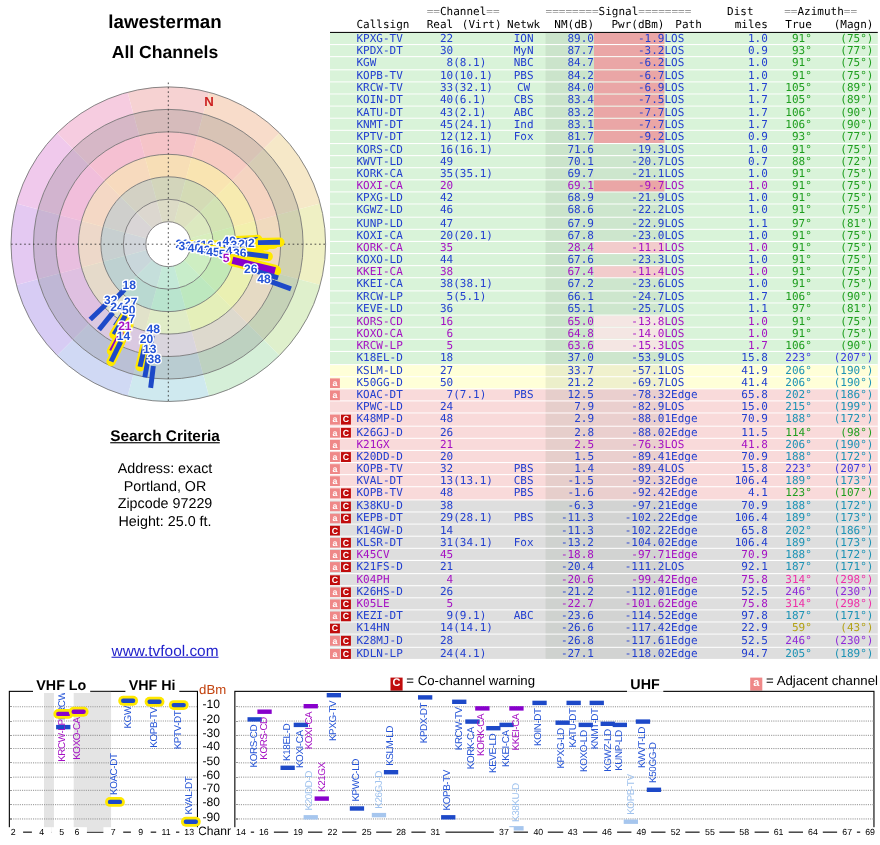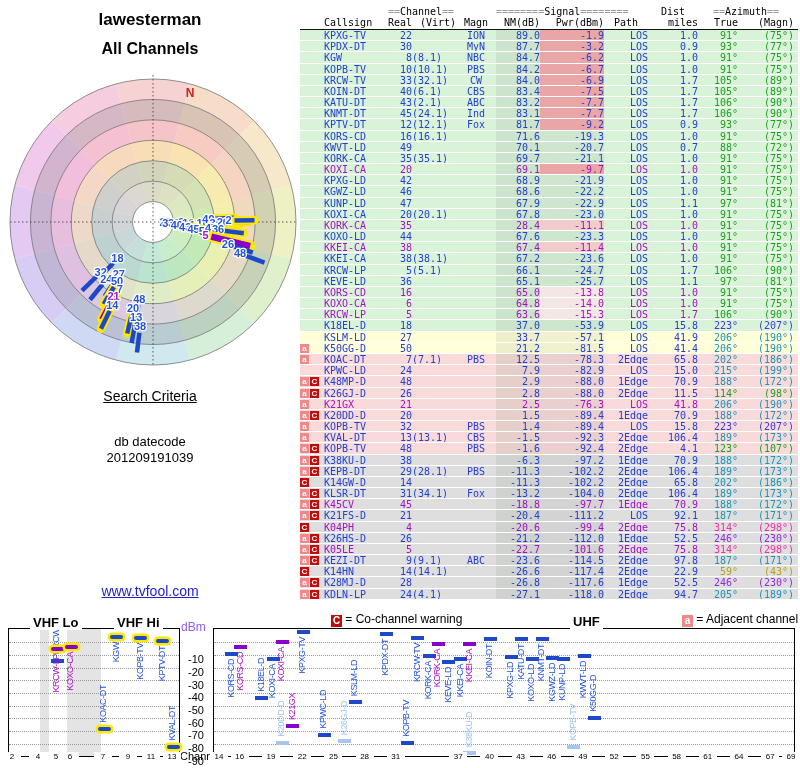--- a/index.html
+++ b/index.html
@@ -10,21 +10,21 @@
   #title-block { position:absolute; left:20px; top:10px; width:260px; text-align:center; }
   .main-title { font-size:17px; font-weight:bold; color:#000; }
   .sub-title  { font-size:16px; font-weight:bold; margin-top:10px; }
   #truenorth  { position:absolute; left:20px; top:64px; width:260px; text-align:center; font-size:11px; color:#222; }
 
   
   #polar-wrap { position:absolute; left:5px; top:74px; width:296px; height:296px; }
 
   
   #search-block { position:absolute; left:20px; top:388px; width:260px; text-align:center; font-size:13px; color:#000; }
-  #search-heading { font-weight:normal; text-decoration:underline; font-size:14px; margin-bottom:14px; }
+  #search-heading { font-weight:bold; text-decoration:underline; font-size:14px; margin-bottom:14px; }
   .search-line { line-height:16px; }
   #datecode-block { margin-top:30px; }
   #tvfool-link { position:absolute; left:20px; top:583px; width:260px; text-align:center; font-size:14px; }
   #tvfool-link a { color:#2222cc; }
 
   
   #signal-table { position:absolute; left:300px; top:6px; width:498px; font-family:"DejaVu Sans Mono", monospace; font-size:10px; }
   .hrow { display:flex; height:11px; line-height:11px; white-space:pre; }
   .hrow2 { border-bottom:1px solid #111; height:13px; line-height:12px; }
   .hc { flex:none; text-align:center; }
@@ -37,55 +37,55 @@
   .bg-g { background:#d9f3d9; } .bg-y { background:#ffffd8; }
   .bg-p { background:#f9dada; } .bg-gr { background:#dedede; }
   .cell { flex:none; white-space:pre; overflow:hidden; }
   .cm { width:24px; display:flex; gap:1px; padding-top:1px; }
   .ccs { width:62px; }
   .cre { width:26px; text-align:right; }
   .cvi { width:44px; text-align:left; }
   .cnw { width:40px; text-align:center; }
   .cnm { width:44px; text-align:right; background:rgba(110,135,110,0.13); }
   .cpw { width:64px; text-align:right; background:rgba(110,120,110,0.10); }
-  .cpa { width:44px; text-align:right; }
+  .cpa { width:44px; text-align:left; }
   .cdi { width:50px; text-align:right; }
   .cat { width:40px; text-align:right; }
   .cam { width:56px; text-align:right; }
   .pb-1 { background:#eaa6a6 !important; }
   .pb-2 { background:#f2cccc !important; }
   .pb-3 { background:#f4e6e3 !important; }
   .az-g { color:#1f9e1f; } .az-t { color:#1d93b5; } .az-bl { color:#3a3ae0; }
   .az-pk { color:#ef2fa8; } .az-pu { color:#8f2ad8; } .az-o { color:#b3a216; }
   .mbox { width:9px; height:9px; font:bold 8px/9px "Liberation Sans",sans-serif; color:#fff; text-align:center; flex:none; }
   .ma { background:#ef8888; }
   .mc { background:#c00c0c; }
 
   
   #legend { position:absolute; left:0; top:612px; width:800px; height:14px; font-size:12px; color:#000; }
   #legend .mbox { display:inline-block; width:11px; height:12px; line-height:12px; font-size:10px; vertical-align:-1px; }
-  #legend-c { position:absolute; left:331px; top:0; }
+  #legend-c { position:absolute; left:355px; top:0; }
   #legend-a { position:absolute; left:682px; top:0; }
 
   
   #charts { position:absolute; left:0; top:600px; width:800px; height:168px; }
   .frame { position:absolute; border:1px solid #000; background:#fff; }
   #vhf-frame { left:8px; top:28px; width:172px; height:129px; }
   #uhf-frame { left:213px; top:28px; width:582px; height:129px; }
   .grid { position:absolute; left:0; width:100%; border-top:1px dotted #999; height:0; }
   .grayband { position:absolute; top:0; height:100%; background:#e4e4e4; }
   .bar { position:absolute; width:13px; height:4px; }
   .bar.b { background:#1d49c8; } .bar.p { background:#8800cc; } .bar.f { background:#a6c6ee; }
   .bar.hl { box-shadow:0 0 0 2.5px #ffe800; border-radius:2px; }
   .vlab { position:absolute; writing-mode:vertical-rl; transform:rotate(180deg); font:9px/10px "Liberation Sans",sans-serif; letter-spacing:-0.4px; white-space:nowrap; }
   .vlab.b { color:#2453d6; } .vlab.p { color:#a511c4; } .vlab.f { color:#9fc2ee; }
   .chart-cap { position:absolute; font-weight:bold; font-size:13px; background:#fff; padding:0 3px; z-index:5; }
   .tick { position:absolute; font-size:8px; color:#000; background:#fff; width:18px; text-align:center; z-index:4; }
-  .ylab { position:absolute; font-size:11px; width:24px; text-align:right; color:#000;margin-top:18px; }
-  #dbm-label { position:absolute; left:181px; top:20px; font-size:12px; color:#8b5cf6; }
+  .ylab { position:absolute; font-size:11px; width:24px; text-align:center; color:#000; }
+  #dbm-label { position:absolute; left:181px; top:20px; font-size:12px; color:#c2410c; }
   #channel-label { position:absolute; left:180px; top:150px; font-size:11px; color:#000; }
 </style>
 </head>
 <body>
 
 <div id="page">
 
   <div id="title-block">
     <div class="main-title">lawesterman</div>
     <div class="sub-title">All Channels</div>
@@ -206,45 +206,47 @@
         <text x="128.11657630654577" y="237.62457002636694" fill="#2453d6" font-size="11" font-weight="bold" text-anchor="middle" font-family="Liberation Sans, sans-serif" paint-order="stroke" stroke="#ffffff" stroke-width="2.5">20</text>
         <line x1="130.11944714563617" y1="249.40565432766707" x2="126.64648359229756" y2="269.1018093879112" stroke="#1d49c8" stroke-width="4.5" stroke-linecap="butt"></line>
         <text x="131.16133621163775" y="246.99680780959383" fill="#2453d6" font-size="11" font-weight="bold" text-anchor="middle" font-family="Liberation Sans, sans-serif" paint-order="stroke" stroke="#ffffff" stroke-width="2.5">13</text>
         <line x1="134.4054747431558" y1="258.7185232155894" x2="131.96808787505282" y2="278.5694462484159" stroke="#1d49c8" stroke-width="4.5" stroke-linecap="butt"></line>
         <text x="135.13669080358667" y="256.2632463057415" fill="#2453d6" font-size="11" font-weight="bold" text-anchor="middle" font-family="Liberation Sans, sans-serif" paint-order="stroke" stroke="#ffffff" stroke-width="2.5">38</text>
       </svg>
   </div>
 
   <div id="search-block">
     <div id="search-heading">Search Criteria</div>
-    <div id="datecode-block">
-      <div class="search-line">db datecode</div>
-      <div class="search-line">201209191039</div>
-    </div>
+    <div id="search-lines">
+        <div class="search-line">Address: exact</div>
+        <div class="search-line">Portland, OR</div>
+        <div class="search-line">Zipcode 97229</div>
+        <div class="search-line">Height: 25.0 ft.</div>
+      </div>
   </div>
   <div id="tvfool-link">
     <a href="#">www.tvfool.com</a>
   </div>
 
   <div id="signal-table">
     <div class="hrow">
       <span class="hc" style="width:86px"></span>
       <span class="hc" style="width:70px"><span class="eq">==</span><span>Channel</span><span class="eq">==</span></span>
       <span class="hc" style="width:40px"></span>
       <span class="hc" style="width:108px"><span class="eq">========</span><span>Signal</span><span class="eq">========</span></span>
       <span class="hc" style="width:44px"></span>
       <span class="hc" style="width:50px">Dist</span>
       <span class="hc" style="width:96px"><span class="eq">==</span><span>Azimuth</span><span class="eq">==</span></span>
     </div>
     <div class="hrow hrow2">
       <span class="hl" style="width:24px"></span>
       <span class="hl" style="width:62px">Callsign</span>
       <span class="hr" style="width:26px">Real</span>
       <span class="hr" style="width:44px">(Virt)</span>
-      <span class="hc" style="width:40px">Magn</span>
+      <span class="hc" style="width:40px">Netwk</span>
       <span class="hr" style="width:44px">NM(dB)</span>
       <span class="hr" style="width:64px">Pwr(dBm)</span>
       <span class="hc" style="width:44px">Path</span>
       <span class="hr" style="width:50px">miles</span>
       <span class="hr" style="width:40px">True</span>
       <span class="hr" style="width:56px">(Magn)</span>
     </div>
     <div id="table-body">
         <div class="trow bg-g c-b">
           <span class="cell cm"></span>
@@ -610,21 +612,21 @@
           <span class="cell cat az-t">206°</span>
           <span class="cell cam az-t">(190°)</span>
         </div>
         <div class="trow bg-y c-b">
           <span class="cell cm"><span class="mbox ma">a</span></span>
           <span class="cell ccs">K50GG-D</span>
           <span class="cell cre">50</span>
           <span class="cell cvi"></span>
           <span class="cell cnw"></span>
           <span class="cell cnm">21.2</span>
-          <span class="cell cpw">-81.5</span>
+          <span class="cell cpw">-69.7</span>
           <span class="cell cpa">LOS</span>
           <span class="cell cdi">41.4</span>
           <span class="cell cat az-t">206°</span>
           <span class="cell cam az-t">(190°)</span>
         </div>
         <div class="trow bg-p c-b">
           <span class="cell cm"><span class="mbox ma">a</span></span>
           <span class="cell ccs">KOAC-DT</span>
           <span class="cell cre">7</span>
           <span class="cell cvi">(7.1)</span>

